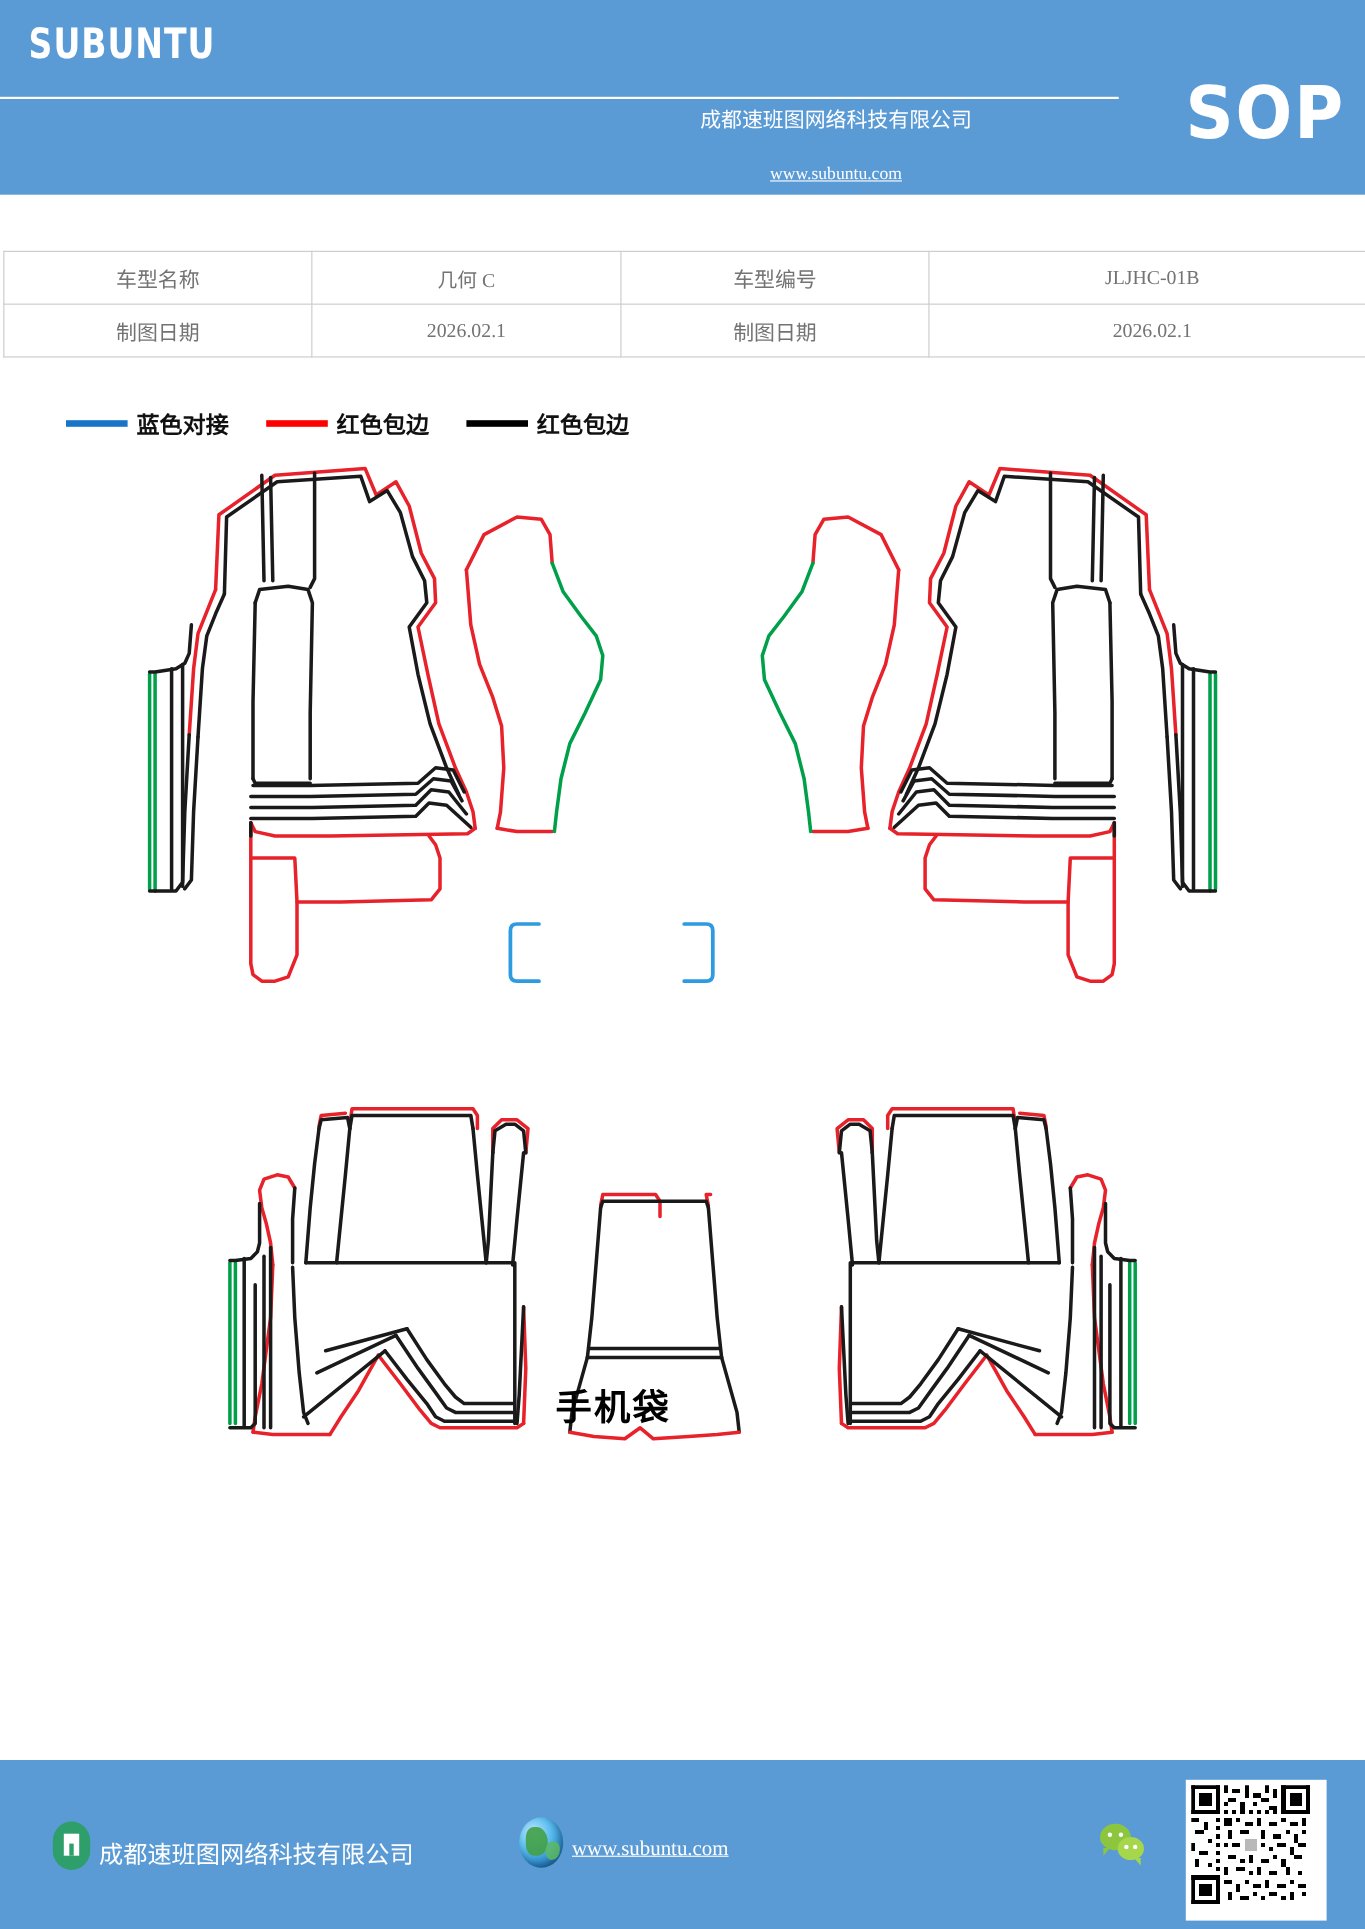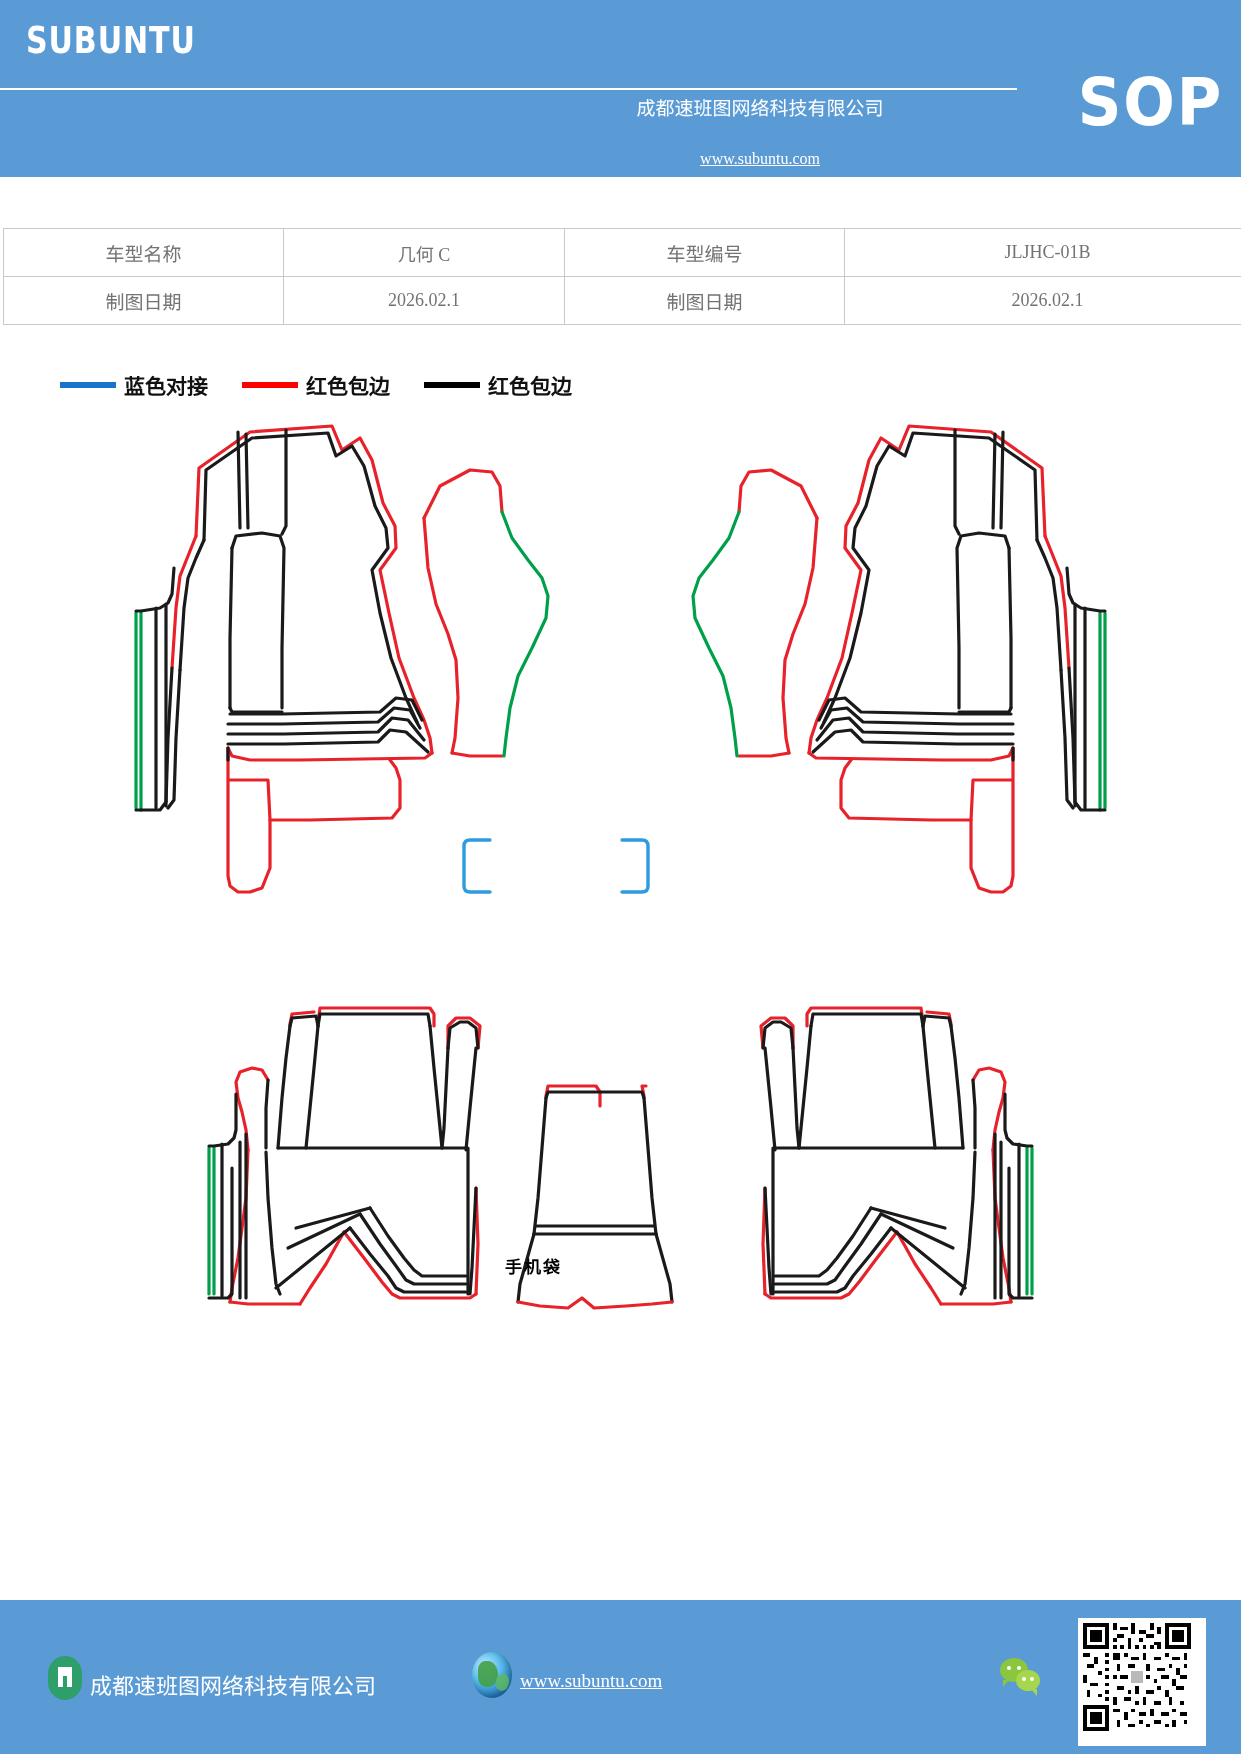--- a/index.html
+++ b/index.html
@@ -162,21 +162,21 @@
     top: 408px;
     width: 1241px;
     height: 1185px;
   }
   .drawing svg { display: block; }
 
   .pocket-label {
     position: absolute;
     left: 505px;
     top: 845px;
-    font-size: 17px;
+    font-size: 33px;
     font-weight: bold;
     letter-spacing: 2px;
     color: #000;
     font-family: "DejaVu Serif", serif;
   }
 
   
   .footer {
     position: absolute;
     left: 0;

